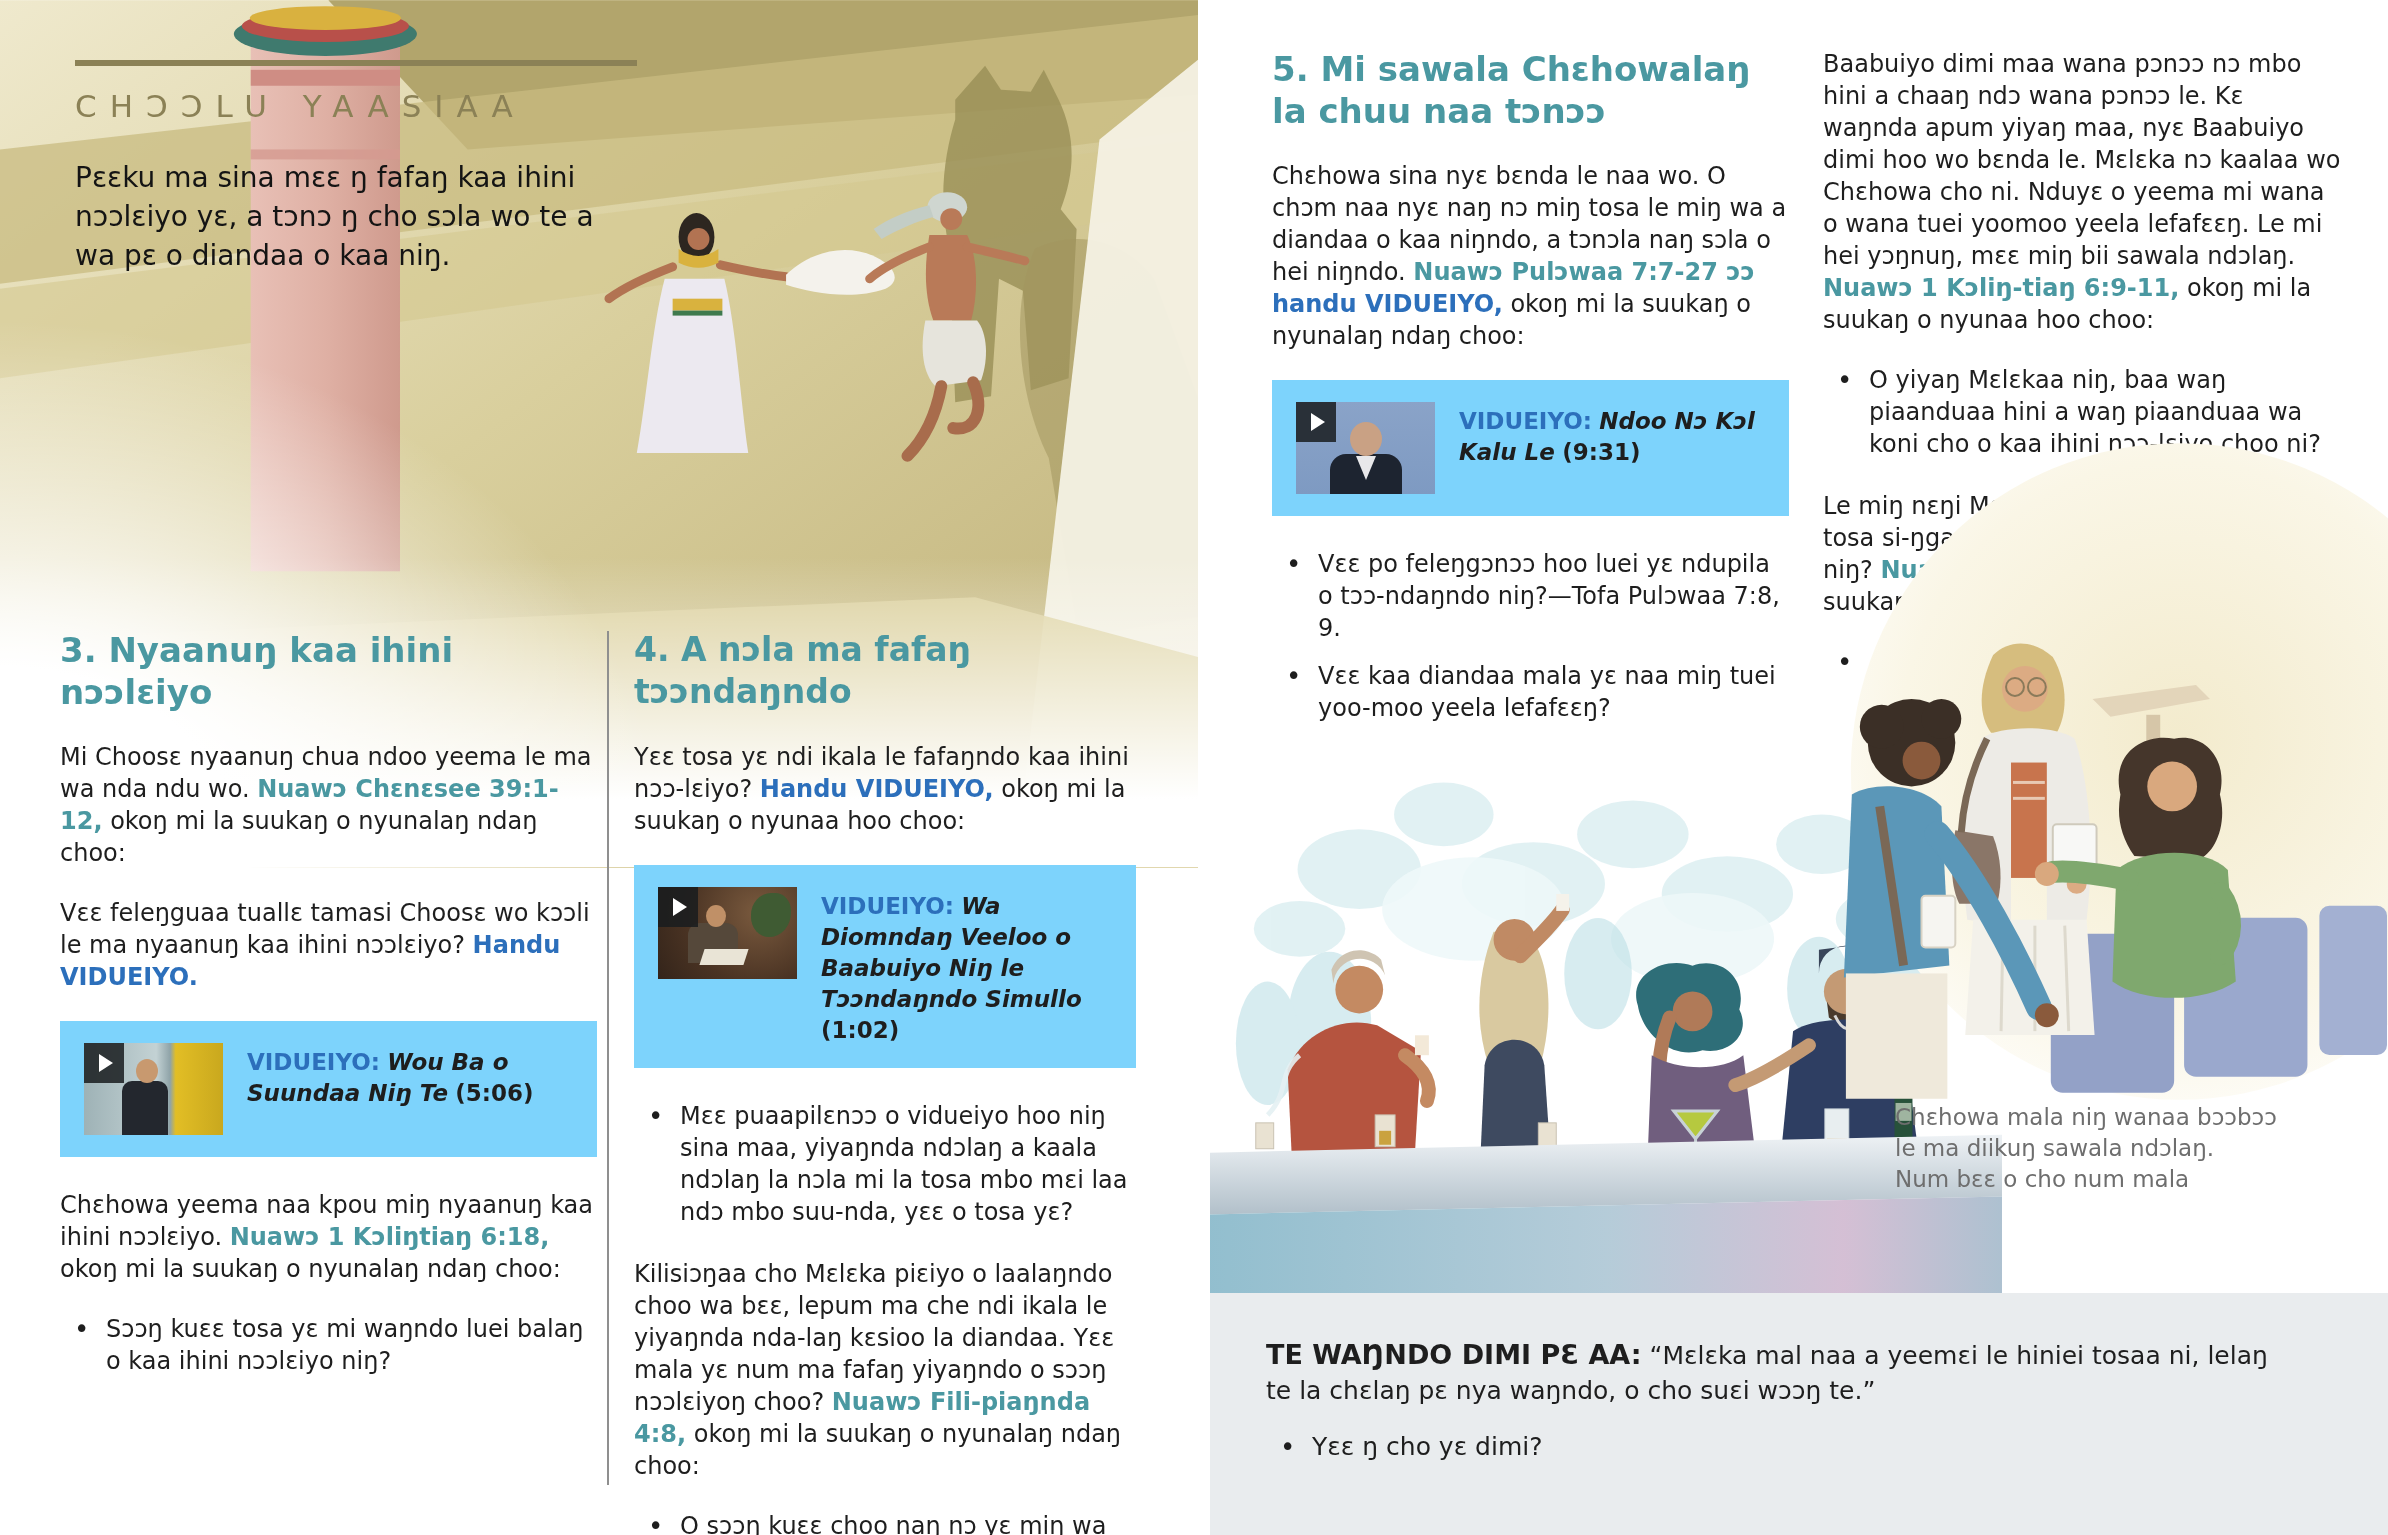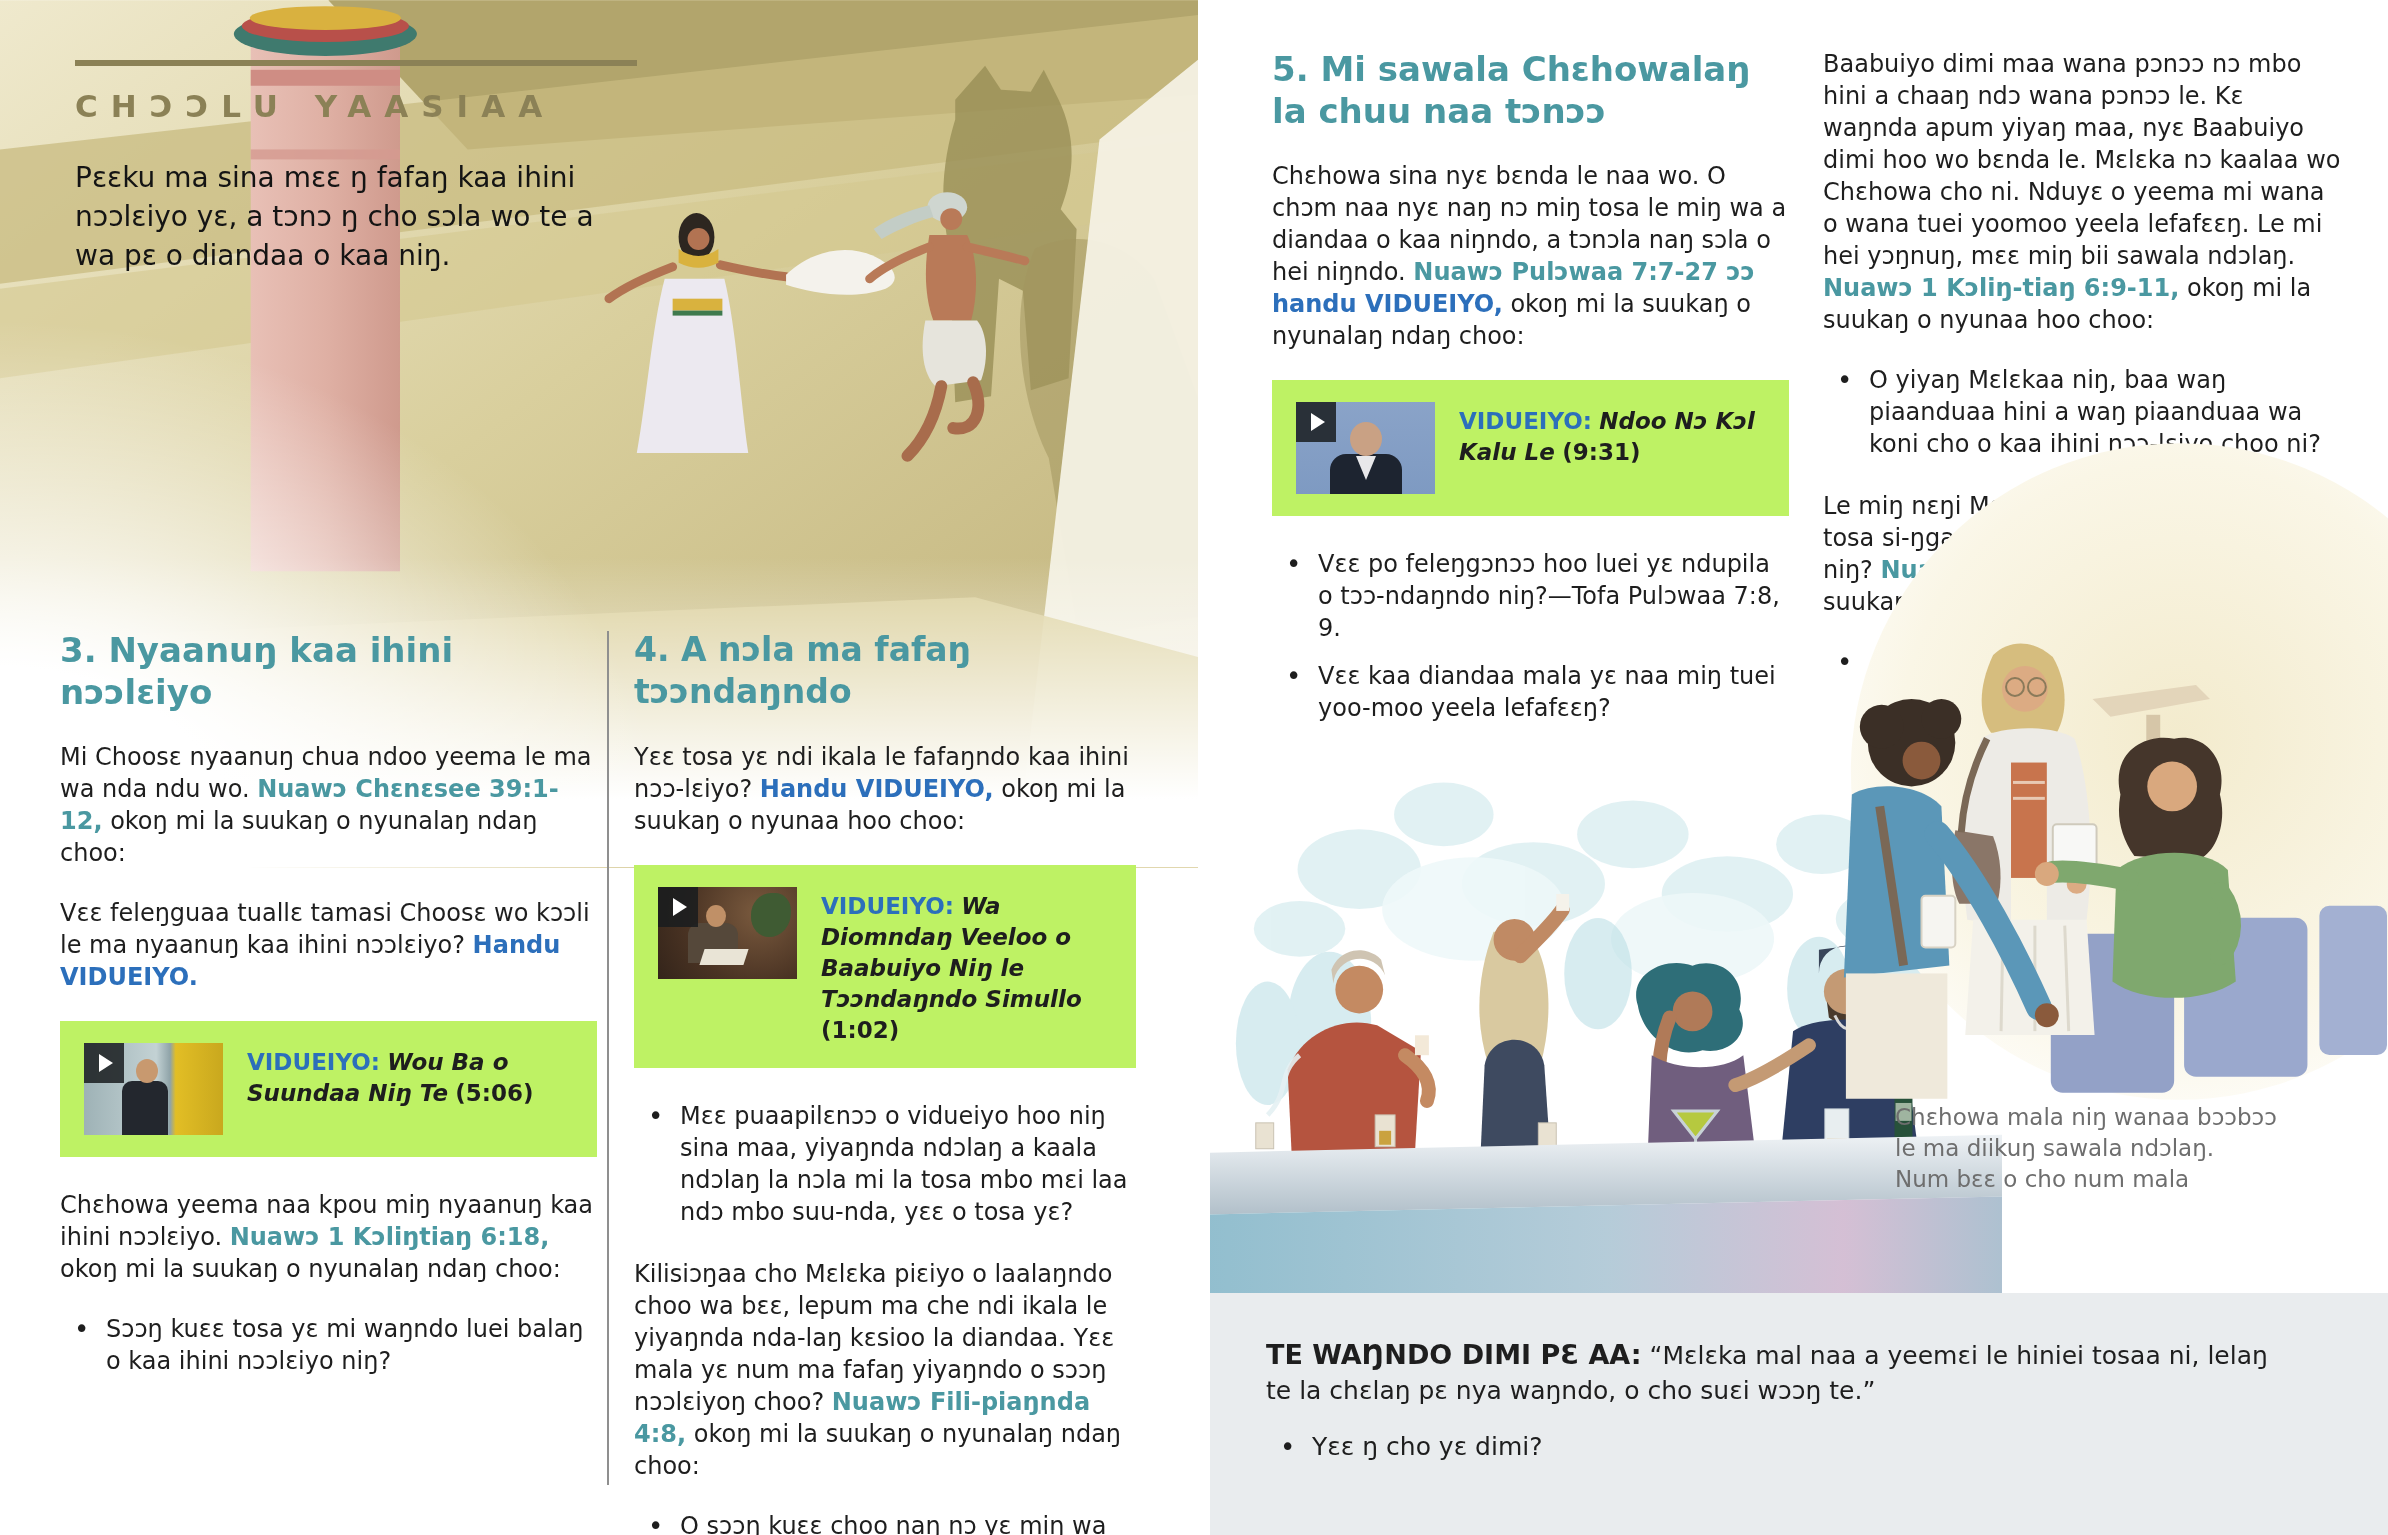--- a/index.html
+++ b/index.html
@@ -11,42 +11,42 @@
   .hero{left:0;top:0;width:1198px;height:868px;overflow:hidden;}
   .hero svg{display:block;}
   .hero-fade-bottom{left:0;top:557px;width:1198px;height:310px;
     background:linear-gradient(to bottom,rgba(255,255,255,0),#ffffff 78%);}
   .hero-fade-left{left:0;top:299px;width:697px;height:569px;
     background:radial-gradient(ellipse at 0% 100%,#ffffff 25%,rgba(255,255,255,0) 68%);}
 
   
   .masthead{left:75px;top:60px;width:572px;}
   .mast-rule{height:6px;width:562px;background:#8b8156;}
-  .mast-title{margin-top:22px;color:#8b8156;font-size:31px;font-weight:bold;letter-spacing:13px;}
+  .mast-title{margin-top:22px;color:#8b8156;font-size:31px;font-weight:normal;letter-spacing:13px;}
   .mast-intro{margin-top:34px;width:537px;font-size:28px;line-height:39px;color:#141414;}
 
   
   .col{line-height:32px;font-size:24px;}
   .colA{left:60px;top:629px;width:537px;}
   .colB{left:634px;top:629px;width:502px;}
   .colC{left:1272px;top:48px;width:517px;}
   .colD{left:1823px;top:48px;width:519px;}
   .divider{left:607px;top:631px;width:2px;height:854px;background:#8f8f8f;}
 
   .sec-h{color:#4a98a1;font-size:34px;font-weight:bold;line-height:42px;margin:0 0 28px 0;}
   .sec-h.two-line{white-space:pre-line;}
   .col p{margin:0 0 28px 0;}
   .col ul{list-style:none;margin:0 0 30px 0;padding:0;}
   .col li{position:relative;padding-left:46px;margin:0 0 16px 0;}
   .col li::before{content:"\2022";position:absolute;left:14px;top:0;font-size:26px;}
   .seg-t{color:#4a98a1;font-weight:bold;}
   .seg-u{color:#2c6fbb;font-weight:bold;}
 
   
-  .video-box{display:flex;gap:24px;align-items:flex-start;background:#bef264;
+  .video-box{display:flex;gap:24px;align-items:flex-start;background:#7dd3fc;
              padding:22px 24px;margin:4px 0 32px 0;}
   .vthumb{position:relative;width:139px;height:92px;flex:0 0 auto;overflow:hidden;}
   .play{position:absolute;left:0;top:0;width:40px;height:40px;background:rgba(25,28,30,.85);
         display:flex;align-items:center;justify-content:center;}
   .play-tri{width:0;height:0;border-left:14px solid #fff;border-top:9px solid transparent;
             border-bottom:9px solid transparent;margin-left:4px;}
   .vtitle{margin:4px 0 0 0 !important;font-size:23px;line-height:31px;}
   .vlabel{color:#2c6fbb;font-weight:bold;}
   .vname{font-weight:bold;font-style:italic;}
   .vdur{font-weight:bold;}

